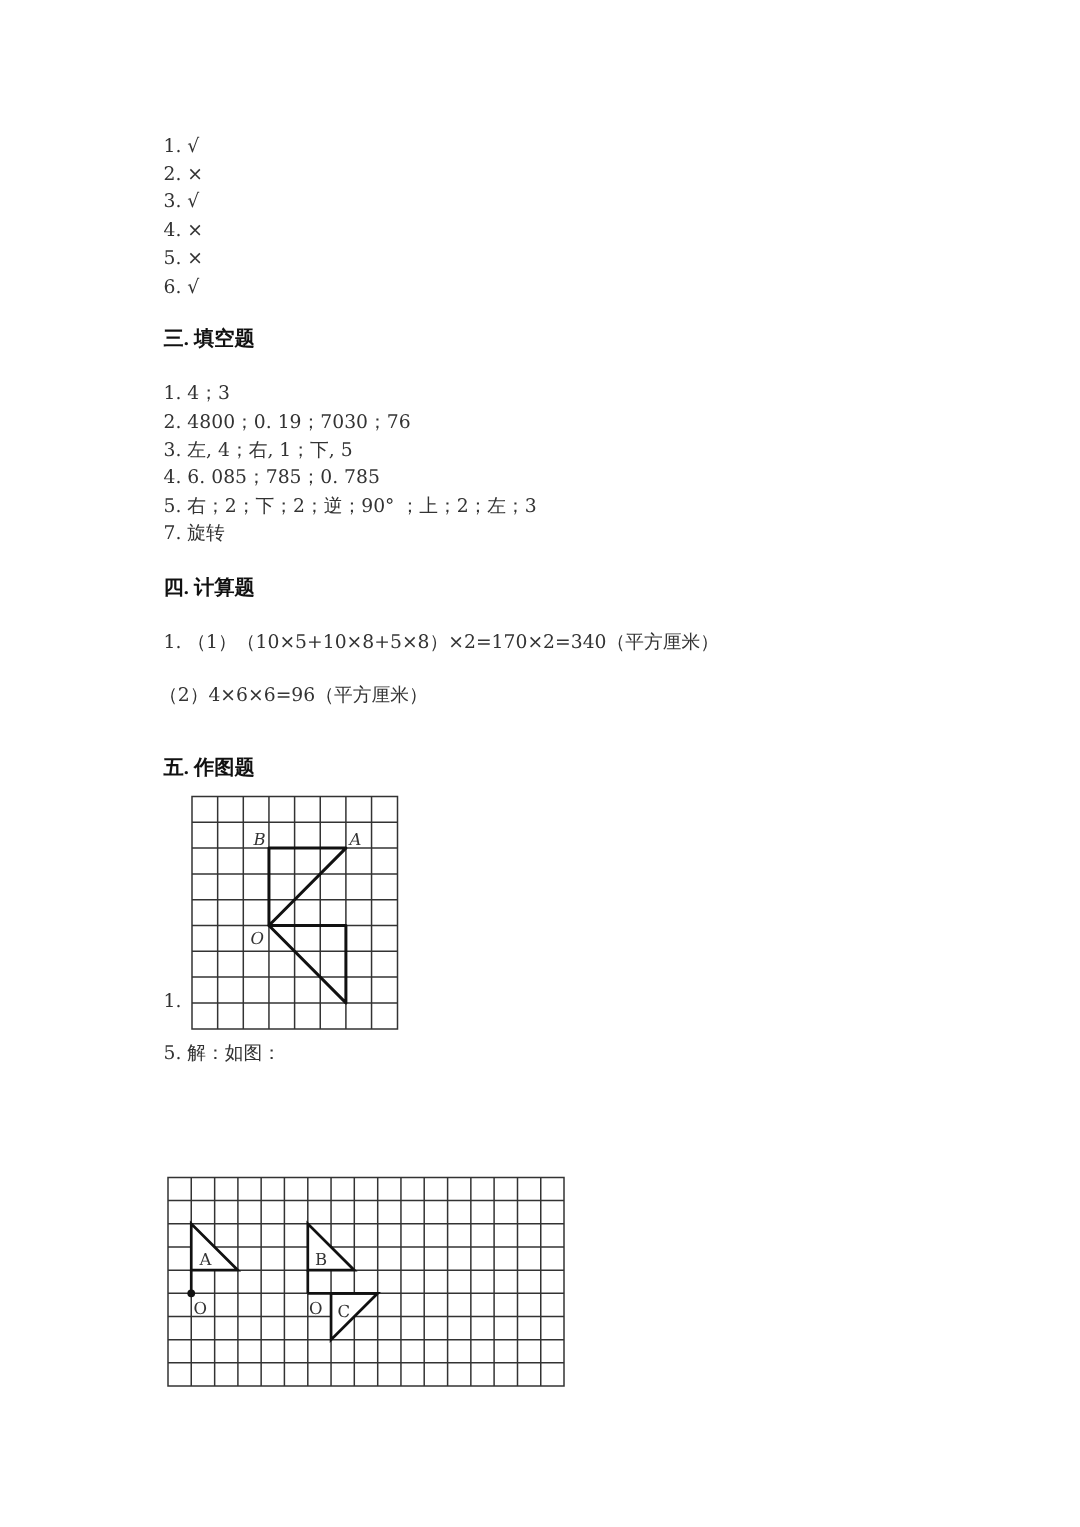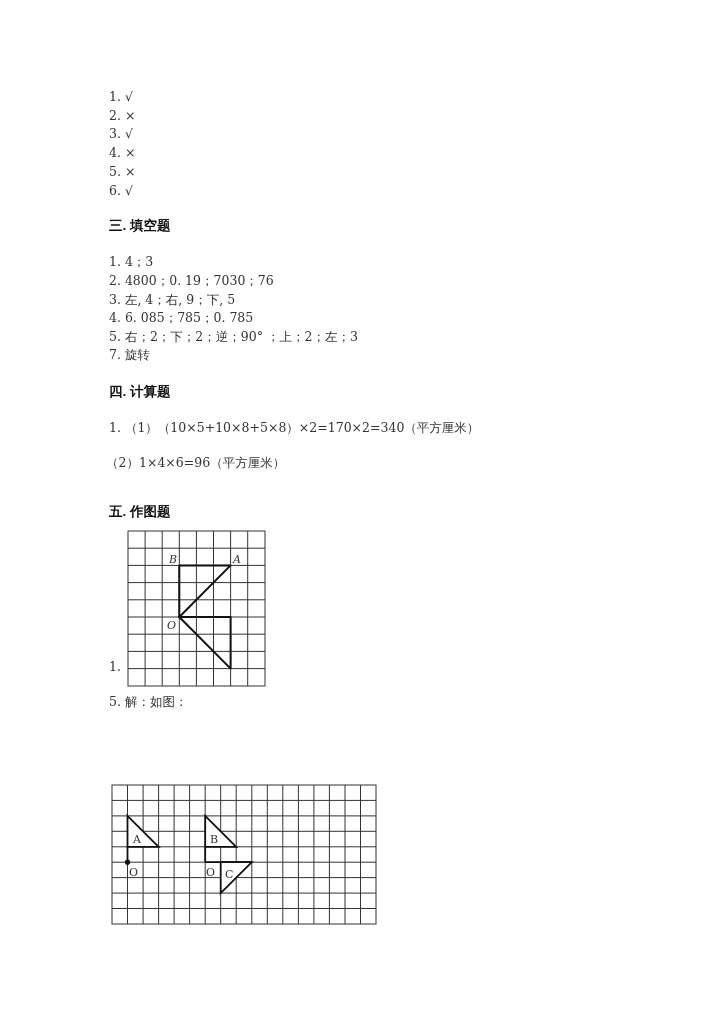--- a/index.html
+++ b/index.html
@@ -1,49 +1,49 @@
 <!DOCTYPE html>
 <html><head>
 <meta charset="utf-8">
 <style>
   html, body { margin: 0; padding: 0; background: #ffffff; }
   body { width: 720px; height: 1018px; position: relative; overflow: hidden;
          font-family: "DejaVu Serif", "Liberation Serif", serif; color: #222; }
   .line { position: absolute; left: 109px; font-size: 12.5px; line-height: 16px; white-space: nowrap; color: #333; }
   .heading { position: absolute; left: 109px; font-size: 13.5px; font-weight: bold; line-height: 18px;
-             font-family: Liberation Sans, sans-serif; color: #111; white-space: nowrap; }
+             font-family: Liberation Serif, serif; color: #111; white-space: nowrap; }
   svg { position: absolute; overflow: visible; }
   .fig-label { font-family: "DejaVu Serif", "Liberation Serif", serif; font-style: italic; font-size: 11px; fill: #333; }
   .fig-label2 { font-family: "DejaVu Serif", "Liberation Serif", serif; font-size: 11px; fill: #333; }
 </style>
 </head>
 <body>
 
 <div>
   <div class="line" style="top:89px">1. √</div>
   <div class="line" style="top:108px">2. ×</div>
   <div class="line" style="top:126px">3. √</div>
   <div class="line" style="top:145px">4. ×</div>
   <div class="line" style="top:164px">5. ×</div>
   <div class="line" style="top:183px">6. √</div>
 </div>
 
 <div class="heading" style="top:217px">三. 填空题</div>
 <div>
   <div class="line" style="top:254px">1. 4；3</div>
   <div class="line" style="top:273px">2. 4800；0. 19；7030；76</div>
-  <div class="line" style="top:292px">3. 左, 4；右, 9；下, 5</div>
+  <div class="line" style="top:292px">3. 左, 4；右, 1；下, 5</div>
   <div class="line" style="top:310px">4. 6. 085；785；0. 785</div>
   <div class="line" style="top:329px">5. 右；2；下；2；逆；90° ；上；2；左；3</div>
   <div class="line" style="top:347px">7. 旋转</div>
 </div>
 
 <div class="heading" style="top:383px">四. 计算题</div>
 <div class="line" style="top:420px">1. （1）（10×5+10×8+5×8）×2=170×2=340（平方厘米）</div>
-<div class="line" style="top:455px; left:106px">（2）1×4×6=96（平方厘米）</div>
+<div class="line" style="top:455px; left:106px">（2）4×6×6=96（平方厘米）</div>
 
 <div class="heading" style="top:503px">五. 作图题</div>
 
 <div class="line" style="top:659px">1.</div>
 
 <svg style="left:0;top:0" width="720" height="1018" viewBox="0 0 720 1018">
   <g stroke="#333" stroke-width="1" fill="none">
     <rect x="128" y="531" width="137" height="155"></rect>
     <line x1="145.1" y1="531" x2="145.1" y2="686"></line>
     <line x1="162.2" y1="531" x2="162.2" y2="686"></line>

